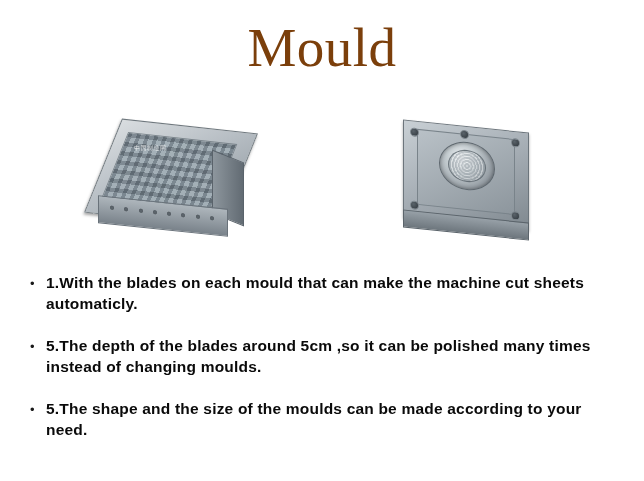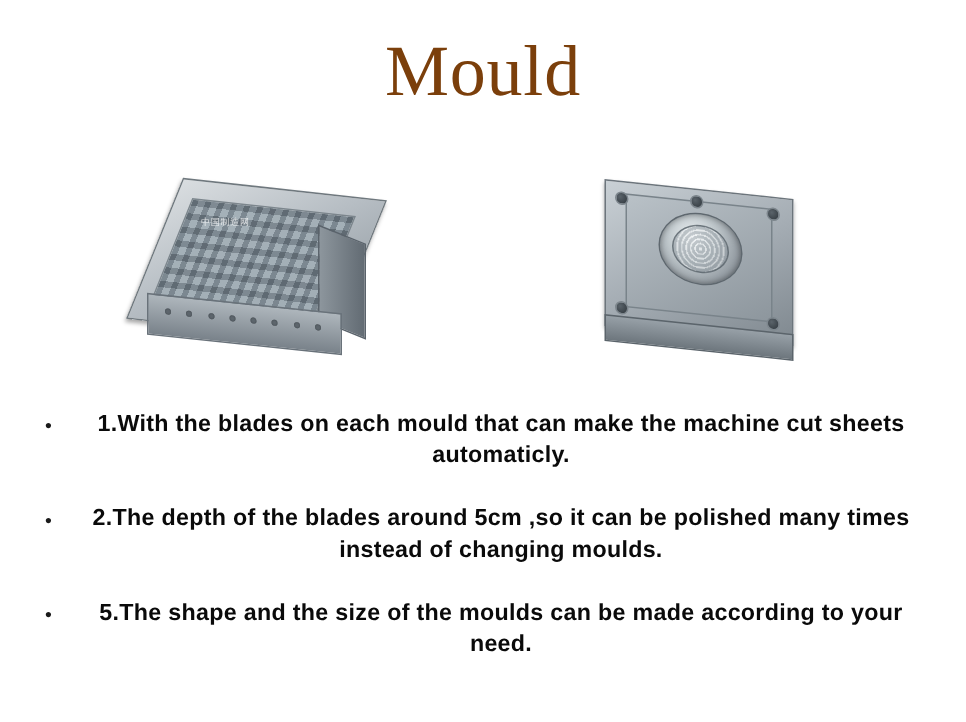--- a/index.html
+++ b/index.html
@@ -19,21 +19,21 @@
     height: 481px;
     background: #ffffff;
   }
   .slide-title {
     position: absolute;
     top: 22px;
     left: 0;
     width: 644px;
     text-align: center;
     font-family: "Liberation Serif", serif;
-    font-size: 48px;
+    font-size: 55px;
     line-height: 52px;
     color: #7B3F0B;
     letter-spacing: 0.5px;
   }
   .images-row {
     position: absolute;
     top: 108px;
     left: 0;
     width: 644px;
     height: 150px;
@@ -236,21 +236,20 @@
     text-align: left;
   }
   .bullet-text {
     flex: 1 1 auto;
     font-family: "Liberation Sans", sans-serif;
     font-size: 15.5px;
     line-height: 21px;
     font-weight: bold;
     color: #0a0a0a;
     letter-spacing: 0.2px;
-    text-align: center;
   }
 </style>
 </head>
 <body>
 
 <div class="slide">
 
   <div class="slide-title">Mould</div>
 
   <div class="images-row">
@@ -294,21 +293,21 @@
 
   <div class="bullets">
 
     <div class="bullet">
       <div class="bullet-dot">•</div>
       <div class="bullet-text">1.With the blades on each mould that can make the machine cut sheets automaticly.</div>
     </div>
 
     <div class="bullet">
       <div class="bullet-dot">•</div>
-      <div class="bullet-text">2.The depth of the blades around 5cm ,so it can be polished many times instead of changing moulds.</div>
+      <div class="bullet-text">5.The depth of the blades around 5cm ,so it can be polished many times instead of changing moulds.</div>
     </div>
 
     <div class="bullet">
       <div class="bullet-dot">•</div>
       <div class="bullet-text">5.The shape and the size of the moulds can be made according to your need.</div>
     </div>
 
   </div>
 
 </div>

